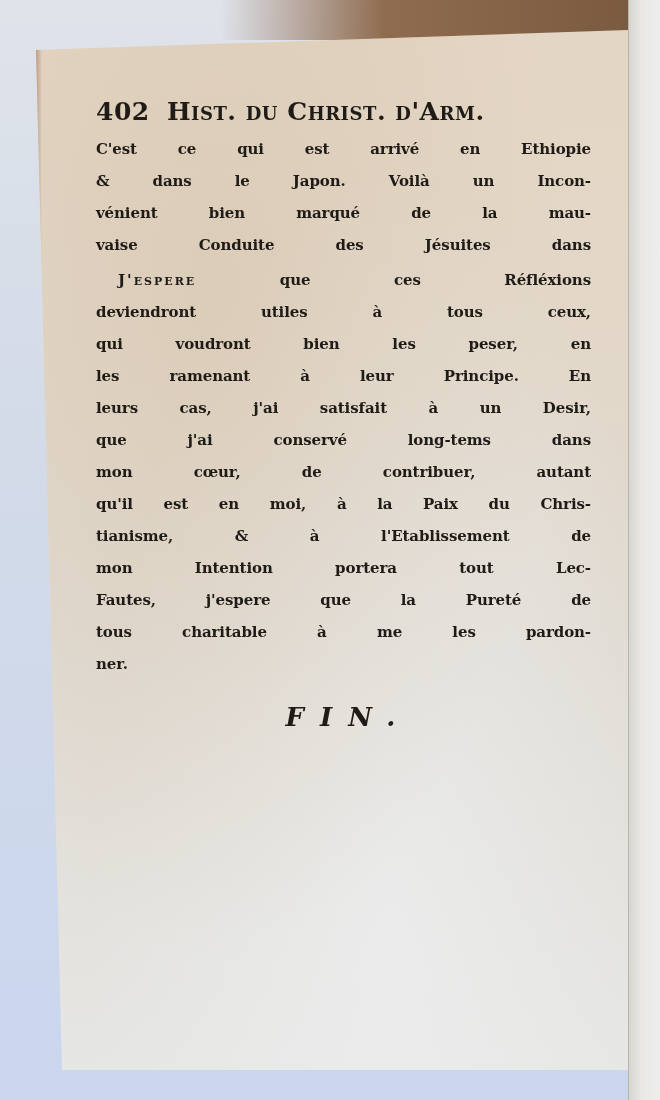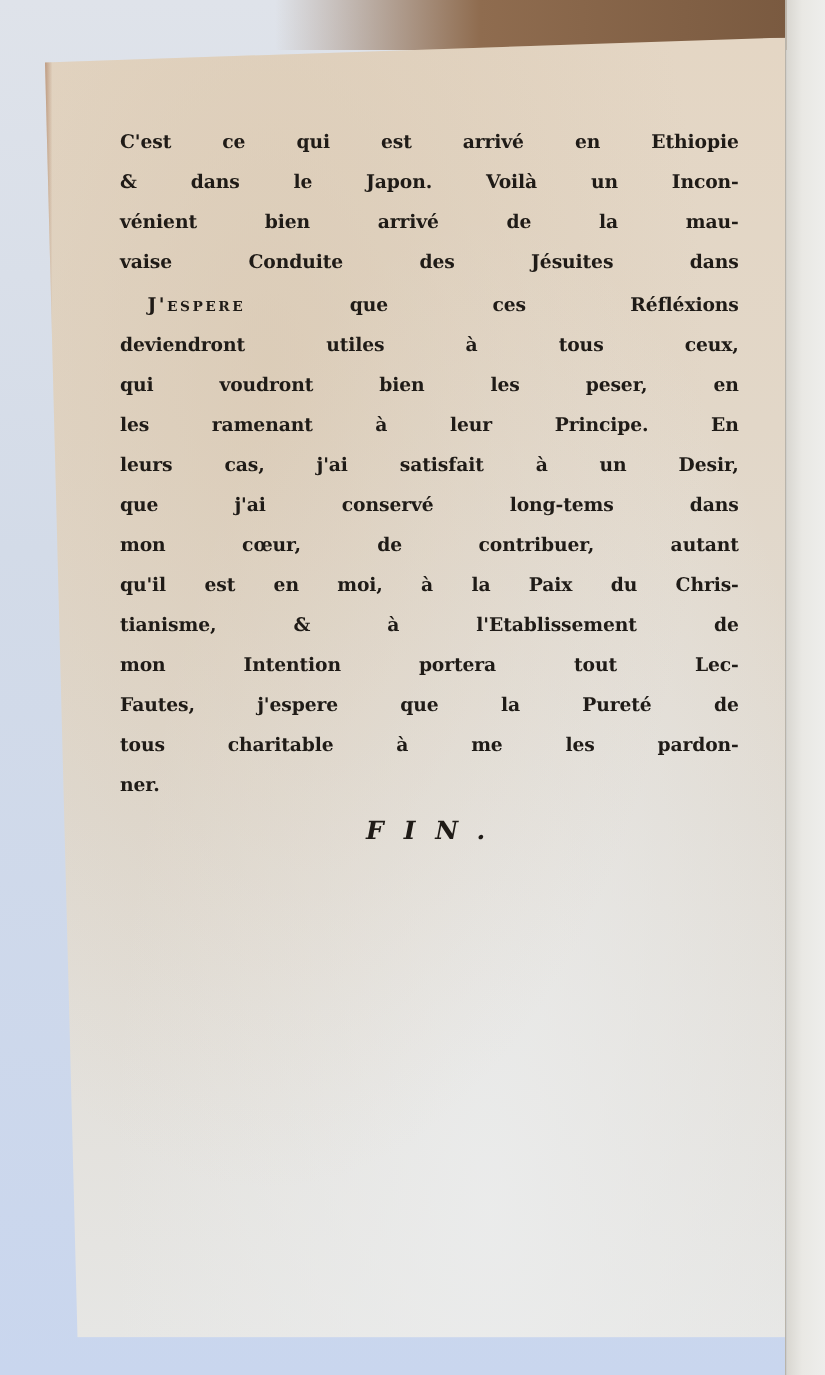--- a/index.html
+++ b/index.html
@@ -42,38 +42,42 @@
   .line {
     font-size: 15px; line-height: 32px; white-space: nowrap;
     text-align: justify; text-align-last: justify; display: block;
     height: 32px; font-weight: bold; letter-spacing: -0.1px;
   }
   .line.last { text-align-last: left; }
   .line.indent { padding-left: 22px; }
   .smallcaps { font-variant: small-caps; letter-spacing: 2px; }
   .gap { height: 3px; }
   .fin {
-    margin-top: 8px; text-align: center; font-style: italic; font-weight: bold;
-    font-size: 20px; letter-spacing: 16px; padding-left: 10px;
+    margin-top: 22px; text-align: center; font-style: italic; font-weight: bold;
+    font-size: 26px; letter-spacing: 16px; padding-left: 10px;
   }
 </style>
 </head>
 <body>
 
 <div class="backdrop-top"></div>
 <div class="right-leaf"></div>
 
 <div class="page"></div>
 
 <div class="text-block">
+  <div class="running-head">
+    <span class="folio">402</span>
+    <span class="title">Hist. du Christ. d'Arm.</span>
+  </div>
 
   <div>
     <span class="line">C'est ce qui est arrivé en Ethiopie</span>
     <span class="line">&amp; dans le Japon. Voilà un Incon-</span>
-    <span class="line">vénient bien arrivé de la mau-</span>
+    <span class="line">vénient bien marqué de la mau-</span>
     <span class="line">vaise Conduite des Jésuites dans</span>
   </div>
 
   <div class="gap"></div>
 
   <div>
     <span class="line indent"><span class="smallcaps">J'espere</span> <span>que ces Réfléxions</span></span>
     <span class="line">deviendront utiles à tous ceux,</span>
     <span class="line">qui voudront bien les peser, en</span>
     <span class="line">les ramenant à leur Principe. En</span>

